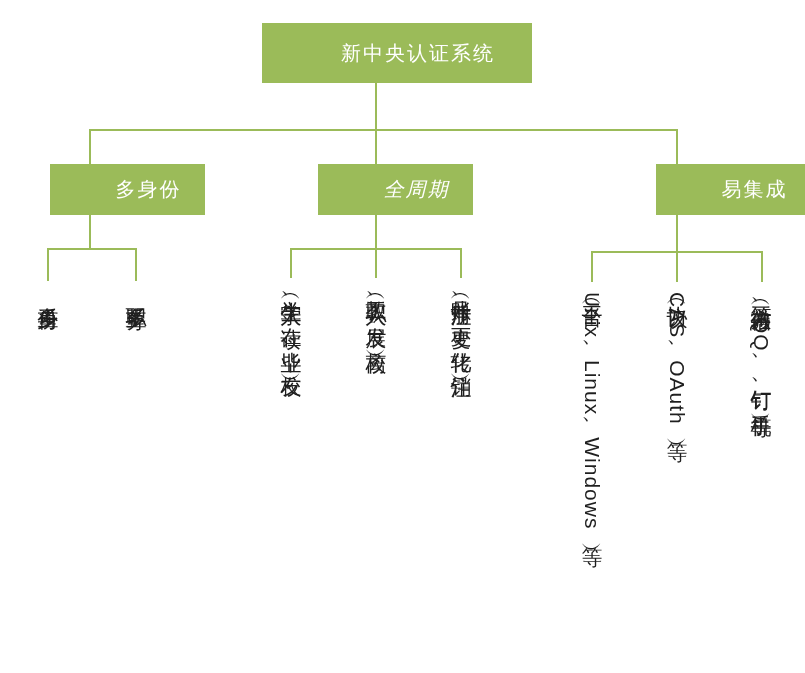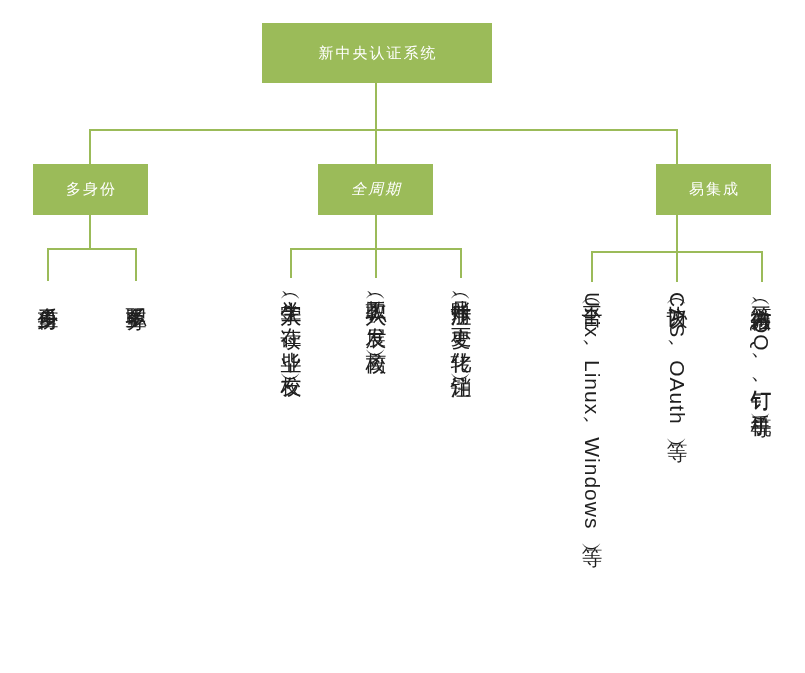--- a/index.html
+++ b/index.html
@@ -19,24 +19,25 @@
     position: absolute;
     background: #9BBB59;
   }
   .node-box {
     position: absolute;
     background: #9BBB59;
     color: #ffffff;
     display: flex;
     align-items: center;
     justify-content: center;
-    font-size: 15px;
+    font-size: 20px;
     letter-spacing: 2px;
     text-indent: 2px;
     white-space: nowrap;
+    padding-left: 40px;
   }
   .root-box {
     left: 262px; top: 23px;
     width: 230px; height: 60px;
   }
   .branch-box {
     width: 115px; height: 51px;
     top: 164px;
   }
   .leaf {
@@ -73,21 +74,21 @@
   <div class="line" style="left:460px; top:248px; width:2px; height:30px;"></div>
 
   <div class="line" style="left:676px; top:215px; width:2px; height:38px;"></div>
   <div class="line" style="left:591px; top:251px; width:172px; height:2px;"></div>
   <div class="line" style="left:591px; top:251px; width:2px; height:31px;"></div>
   <div class="line" style="left:676px; top:251px; width:2px; height:31px;"></div>
   <div class="line" style="left:761px; top:251px; width:2px; height:31px;"></div>
 
   <div class="node-box root-box">新中央认证系统</div>
 
-  <div class="node-box branch-box" style="left:33px;">多身份</div>
+  <div class="node-box branch-box" style="left:50px;">多身份</div>
   <div class="node-box branch-box" style="left:318px;font-style:italic;">全周期</div>
   <div class="node-box branch-box" style="left:656px;">易集成</div>
 
   <div class="leaf" style="left:35px;  top:290px;">多重身份</div>
   <div class="leaf" style="left:123px; top:290px;">多重职务</div>
 
   <div class="leaf" style="left:278px; top:284px;">学生（入学、在读、毕业、校友）</div>
   <div class="leaf" style="left:363px; top:284px;">教工（入职、发展、离校）</div>
   <div class="leaf" style="left:448px; top:284px;">账号（注册、变更、转化、注销）</div>
 

